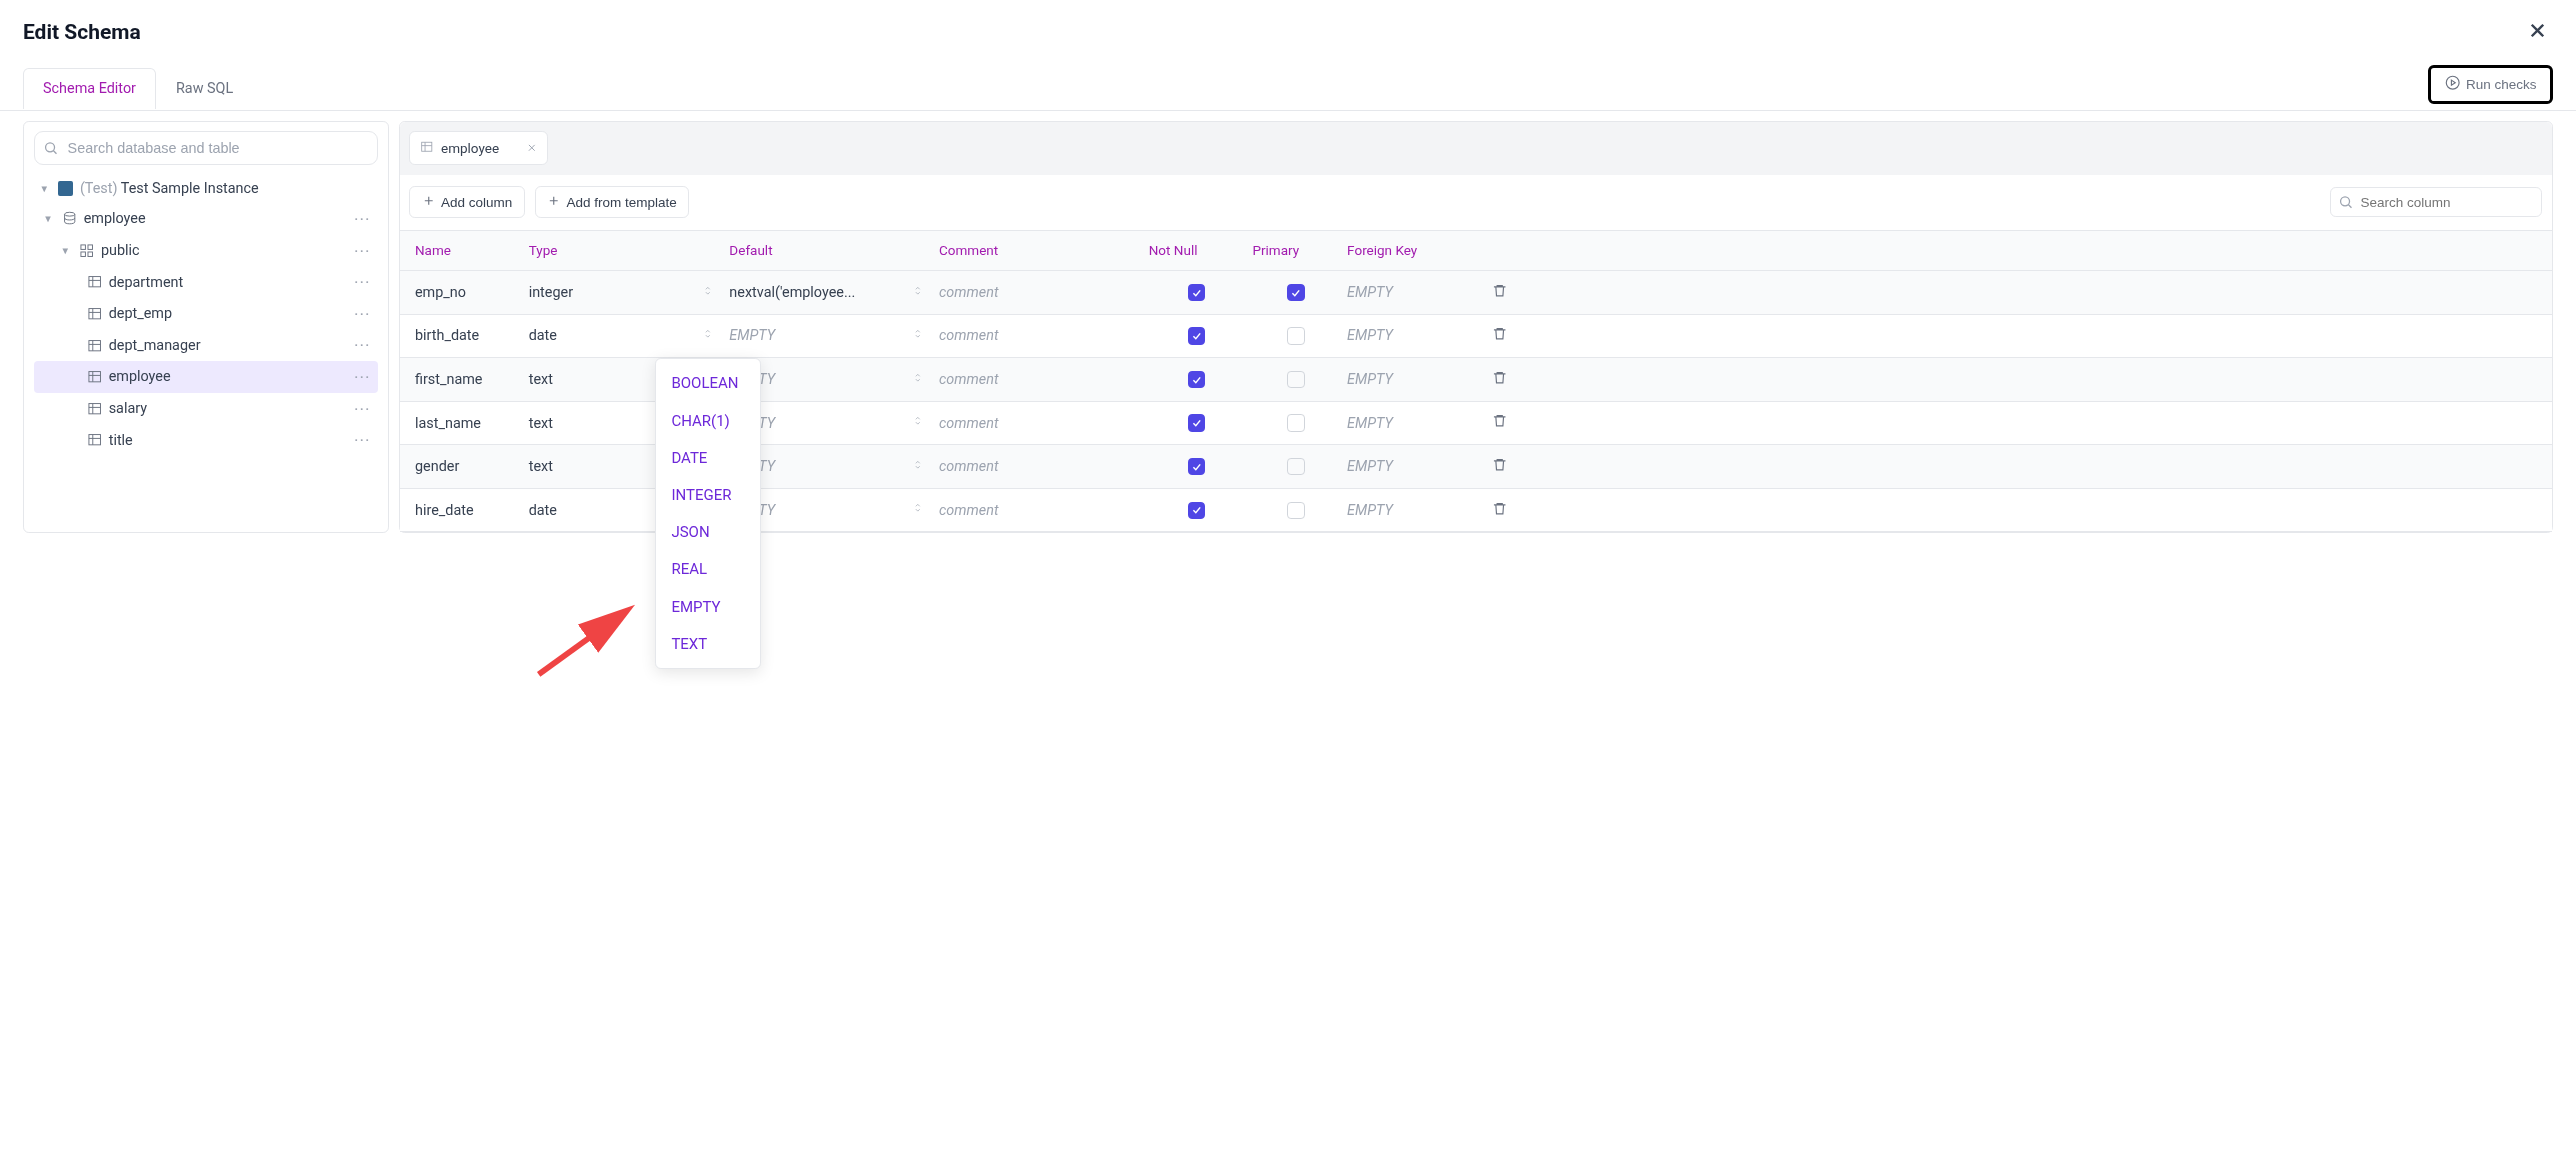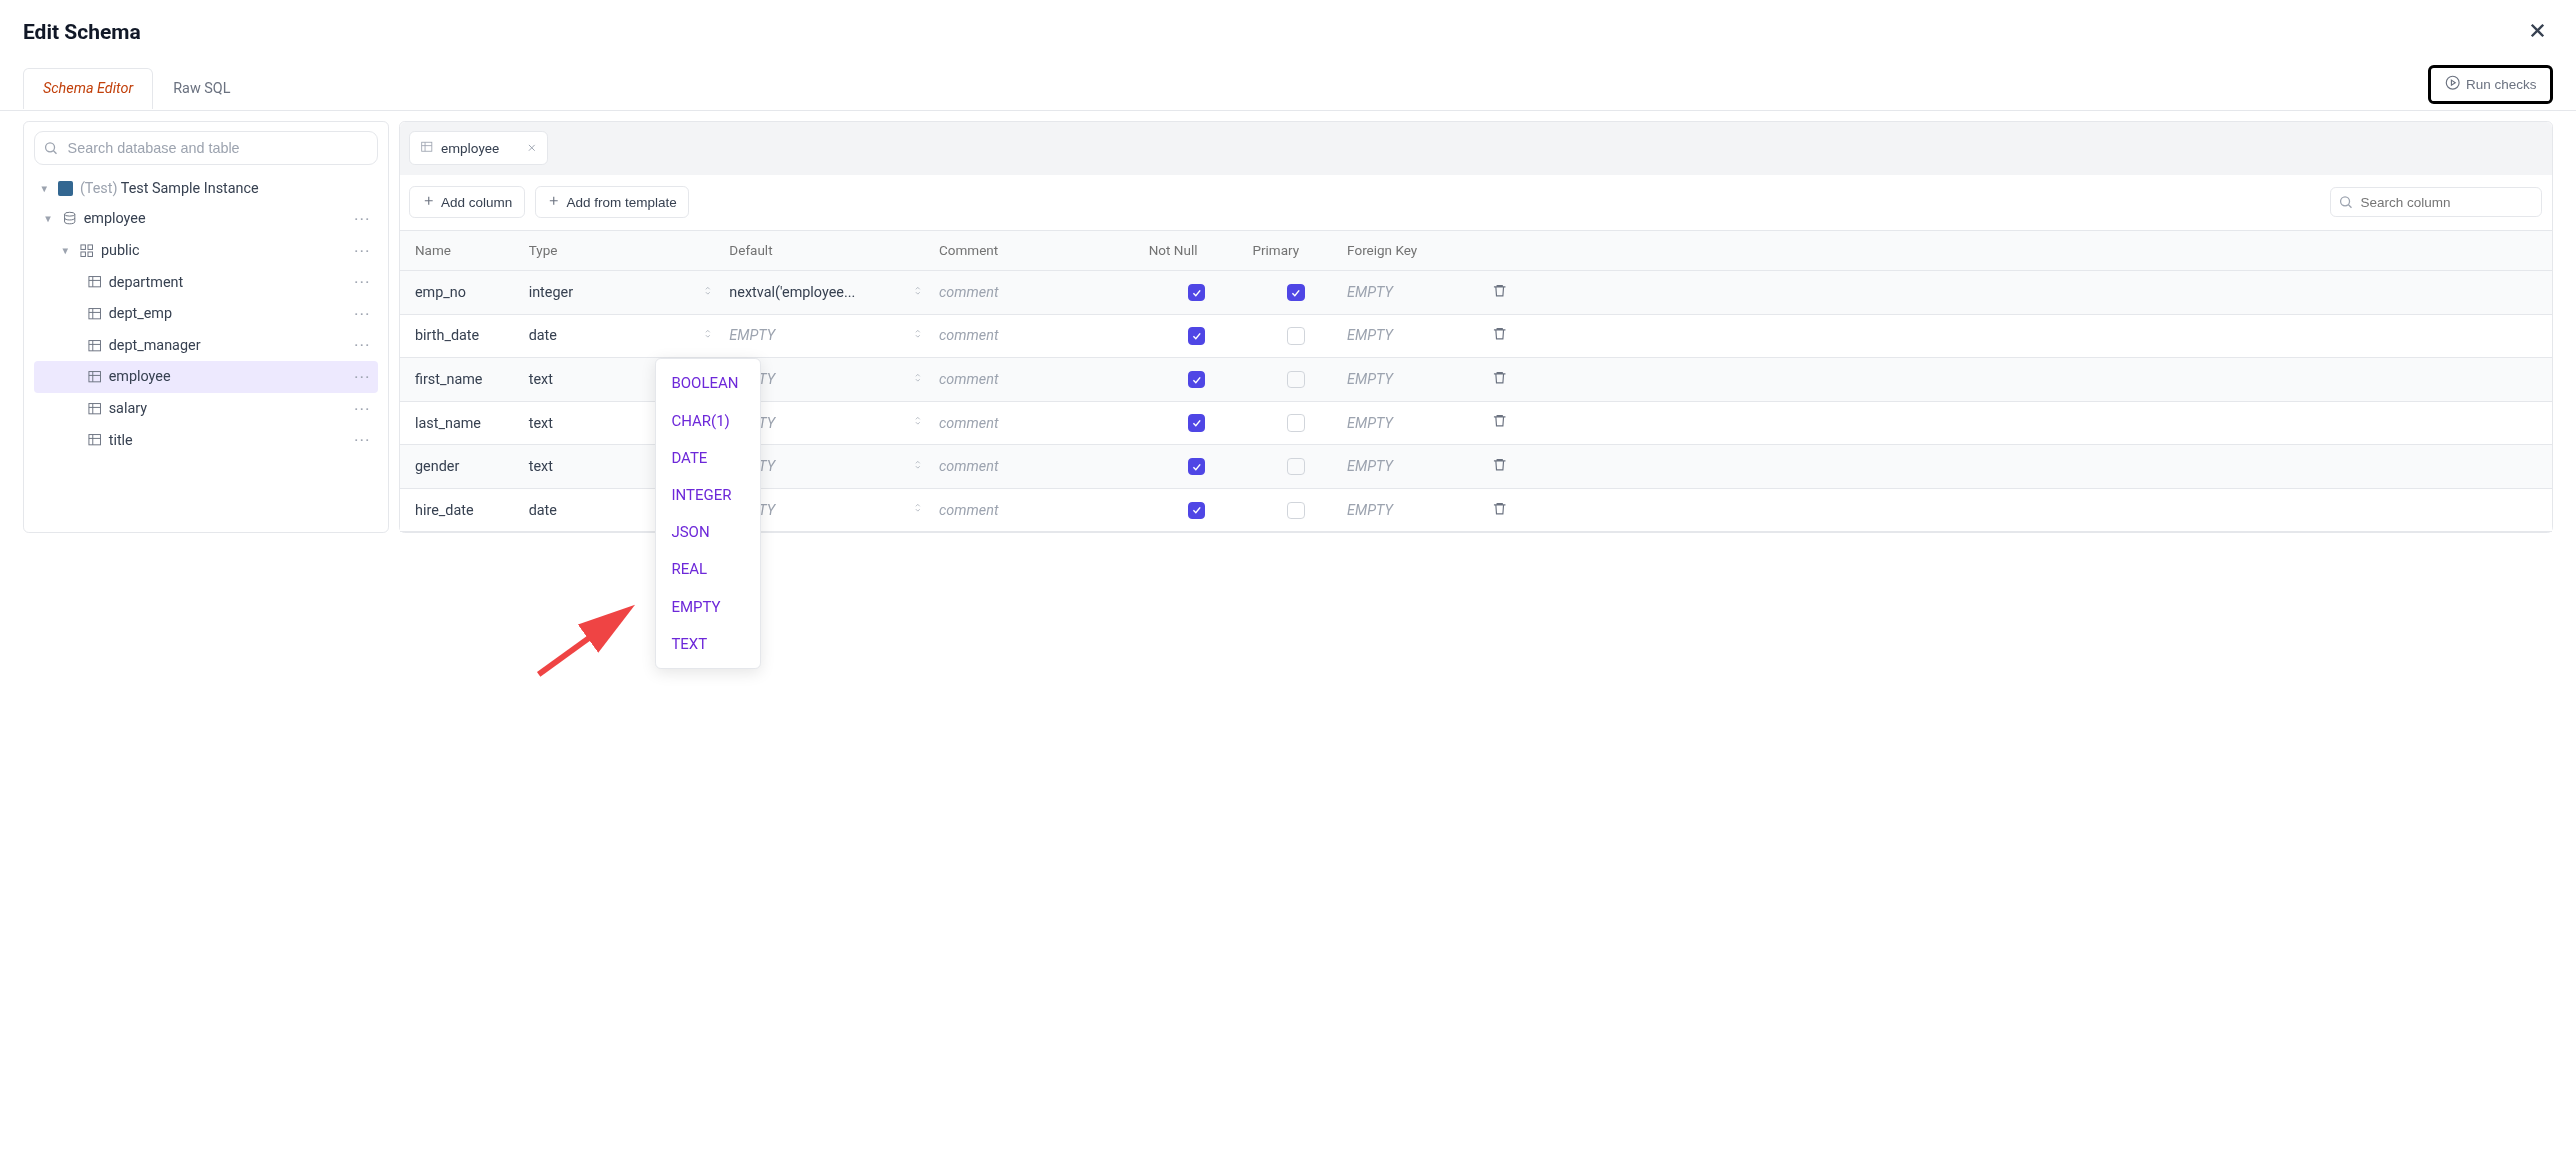--- a/index.html
+++ b/index.html
@@ -7,21 +7,21 @@
     
     .modal { width: 100%; }
     .modal-header { display: flex; align-items: center; justify-content: space-between; padding: 15.4px 23px 7.7px 23px; }
     .modal-title { font-size: 21px; font-weight: 700; color: #111827; }
     .close-btn { background: none; border: none; cursor: pointer; color: #6b7280; padding: 3.9px; }
     .close-btn svg { width: 23px; height: 23px; stroke: #374151; stroke-width: 2.5; }
     
     .tabs-bar { display: flex; align-items: center; justify-content: space-between; border-bottom: 1px solid #e5e7eb; padding: 0 23px; margin-top: 7.7px; }
     .tabs-list { display: flex; gap: 0; }
     .tab { padding: 11.6px 19px; color: #6b7280; cursor: pointer; font-size: 14.4px; border: 1px solid transparent; border-bottom: none; border-radius: 5.8px 5.8px 0 0; position: relative; bottom: -1px; }
-    .tab.active { color: #c2410c; border-color: #e5e7eb; background: #fff; font-style: italic; }
+    .tab.active { color: #a21caf; border-color: #e5e7eb; background: #fff; }
     .run-checks-btn { display: flex; align-items: center; gap: 5.8px; padding: 7.7px 13.5px; border: 3px solid #000000; border-radius: 5.8px; background: #fff; color: #6b7280; cursor: pointer; font-size: 13.5px; margin-bottom: 5.8px; }
     .run-checks-btn svg { width: 15.4px; height: 15.4px; stroke: #6b7280; fill: none; stroke-width: 1.8; }
     
     .editor-body { display: flex; padding: 9.6px 23px; gap: 9.6px; }
     
     .sidebar { width: 366px; border: 1px solid #e5e7eb; border-radius: 5.8px; padding: 9.6px; flex-shrink: 0; }
     .search-wrapper { position: relative; margin-bottom: 9.6px; }
     .search-input { width: 100%; padding: 7.7px 11.6px 7.7px 33px; border: 1px solid #e5e7eb; border-radius: 9px; font-size: 14.4px; color: #374151; }
     .search-input::placeholder { color: #9ca3af; }
     .search-icon-wrap { position: absolute; left: 9.6px; top: 50%; transform: translateY(-50%); display: flex; }
@@ -52,21 +52,21 @@
     .toolbar { display: flex; align-items: center; justify-content: space-between; padding: 11.6px 9.6px; }
     .toolbar-left { display: flex; gap: 9.6px; }
     .tool-btn { display: flex; align-items: center; gap: 5.8px; padding: 6.7px 11.6px; border: 1px solid #e5e7eb; border-radius: 5.8px; background: #fff; color: #374151; cursor: pointer; font-size: 13.5px; }
     .tool-btn svg { width: 13.5px; height: 13.5px; stroke: #6b7280; fill: none; stroke-width: 2; }
     .col-search { position: relative; width: 212px; }
     .col-search input { width: 100%; padding: 6.7px 9.6px 6.7px 29px; border: 1px solid #e5e7eb; border-radius: 5.8px; font-size: 13.5px; }
     .col-search .search-icon-wrap { left: 7.7px; }
     
     .grid { border-top: 1px solid #e5e7eb; }
     .grid-header, .grid-row { display: grid; grid-template-columns: 106px 193px 202px 202px 96px 87px 125px 39px; align-items: center; padding: 11.6px 15.4px; gap: 7.7px; border-bottom: 1px solid #e5e7eb; }
-    .grid-header { background: #f9fafb; color: #737373; font-size: 13.5px; }
+    .grid-header { background: #f9fafb; color: #a21caf; font-size: 13.5px; }
     .grid-row { font-size: 14.4px; color: #374151; position: relative; }
     .grid-row:nth-child(odd) { background: #f9fafb; }
     .grid-row:nth-child(even) { background: #fff; }
     .cell { display: flex; align-items: center; }
     .cell-type { justify-content: space-between; padding-right: 7.7px; }
     .cell-default { justify-content: space-between; padding-right: 7.7px; }
     .empty-ph { color: #9ca3af; font-style: italic; }
     .comment-ph { color: #9ca3af; font-style: italic; }
     .sort-icon { color: #9ca3af; }
     .sort-icon svg { width: 11.6px; height: 13.5px; stroke: #9ca3af; fill: none; stroke-width: 1.5; }

